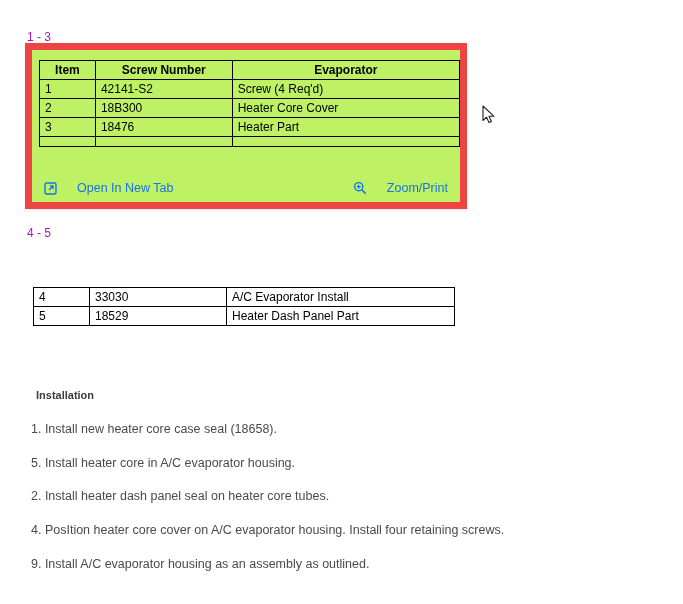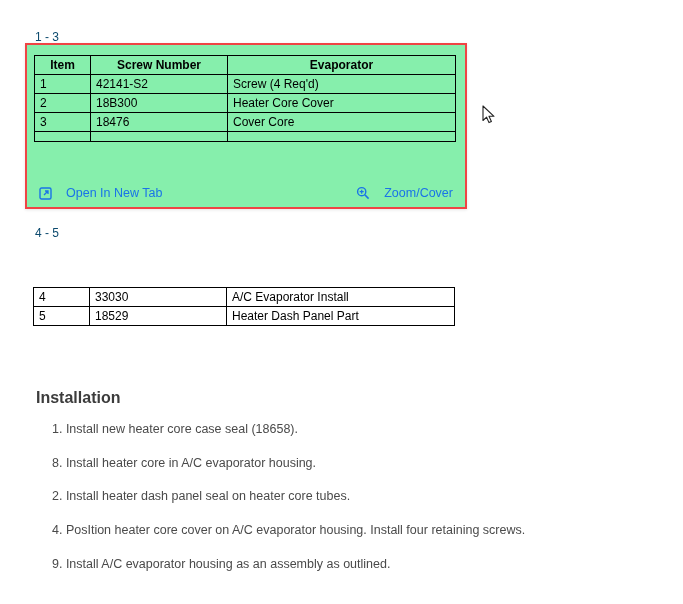--- a/index.html
+++ b/index.html
@@ -9,32 +9,31 @@
     background: #ffffff;
     font-family: "Liberation Sans", sans-serif;
     position: relative;
     overflow: hidden;
   }
 
   .range-label {
     position: absolute;
     left: 27px;
     font-size: 12px;
-    color: #0c4a6e;
-    margin-left: 8px;
+    color: #a21caf;
   }
   #range1 { top: 30px; }
   #range2 { top: 226px; }
 
   .panel {
     position: absolute;
     left: 25px; top: 43px;
     width: 442px; height: 166px;
-    background: #86efac;
-    border: 2px solid #ef4444;
+    background: #bef264;
+    border: 7px solid #ef4444;
     box-shadow: 0 1px 3px rgba(0,0,0,0.10);
   }
 
   table {
     border-collapse: collapse;
     table-layout: fixed;
     font-size: 12px;
     color: #000;
   }
   th, td {
@@ -61,36 +60,36 @@
     display: flex;
     justify-content: space-between;
     align-items: center;
     padding: 0 12px;
   }
   .link {
     color: #1a73e8;
     font-size: 12.5px;
     display: inline-flex;
     align-items: center;
-    gap: 14px;
+    gap: 20px;
     cursor: pointer;
     text-decoration: none;
   }
   .link svg { display: block; }
 
   .install-title {
     position: absolute;
     left: 36px; top: 389px;
-    font-size: 16px;
+    font-size: 11px;
     font-weight: bold;
     color: #3c3c3c;
   }
   .step {
     position: absolute;
-    left: 52px;
+    left: 31px;
     font-size: 12.5px;
     color: #4a4a4a;
     white-space: nowrap;
     text-align: right;
   }
   #step0 { top: 422px; }
   #step1 { top: 456px; }
   #step2 { top: 489px; }
   #step3 { top: 523px; }
   #step4 { top: 557px; }
@@ -127,21 +126,21 @@
         <td>Screw (4 Req'd)</td>
       </tr>
       <tr>
         <td>2</td>
         <td>18B300</td>
         <td>Heater Core Cover</td>
       </tr>
       <tr>
         <td>3</td>
         <td>18476</td>
-        <td>Cover Core</td>
+        <td>Heater Part</td>
       </tr>
       <tr class="empty-row">
         <td></td>
           <td></td>
           <td></td>
       </tr>
     </tbody>
   </table>
 
   <div class="panel-footer">
@@ -155,21 +154,21 @@
       <span>Open In New Tab</span>
     </a>
     <a class="link">
       <span>
         <svg width="14" height="14" viewBox="0 0 14 14">
           <circle cx="5.7" cy="5.7" r="4.1" fill="none" stroke="#1a73e8" stroke-width="1.4"></circle>
           <path d="M8.8 8.8 L12.6 12.6" stroke="#1a73e8" stroke-width="1.6"></path>
           <path d="M3.7 5.7 H7.7 M5.7 3.7 V7.7" stroke="#1a73e8" stroke-width="1.2"></path>
         </svg>
       </span>
-      <span>Zoom/Cover</span>
+      <span>Zoom/Print</span>
     </a>
   </div>
 </div>
 
 <div class="range-label" id="range2">4 - 5</div>
 
 <table id="table2">
   <colgroup>
       <col class="col-item">
       <col class="col-part">
@@ -184,21 +183,21 @@
     <tr>
       <td>5</td>
       <td>18529</td>
       <td>Heater Dash Panel Part</td>
     </tr>
   </tbody>
 </table>
 
 <div class="install-title">Installation</div>
 <div class="step" id="step0">1. Install new heater core case seal (18658).</div>
-<div class="step" id="step1">8. Install heater core in A/C evaporator housing.</div>
+<div class="step" id="step1">5. Install heater core in A/C evaporator housing.</div>
 <div class="step" id="step2">2. Install heater dash panel seal on heater core tubes.</div>
 <div class="step" id="step3">4. PosItion heater core cover on A/C evaporator housing. Install four retaining screws.</div>
 <div class="step" id="step4">9. Install A/C evaporator housing as an assembly as outlined.</div>
 
 <div class="cursor">
   <svg width="14" height="20" viewBox="0 0 14 20">
     <path d="M1,1 L1,15.5 L4.6,12.2 L7.0,17.6 L9.4,16.5 L7.0,11.3 L12,11.3 Z" fill="#ffffff" stroke="#222222" stroke-width="1.1" stroke-linejoin="round"></path>
   </svg>
 </div>
 

